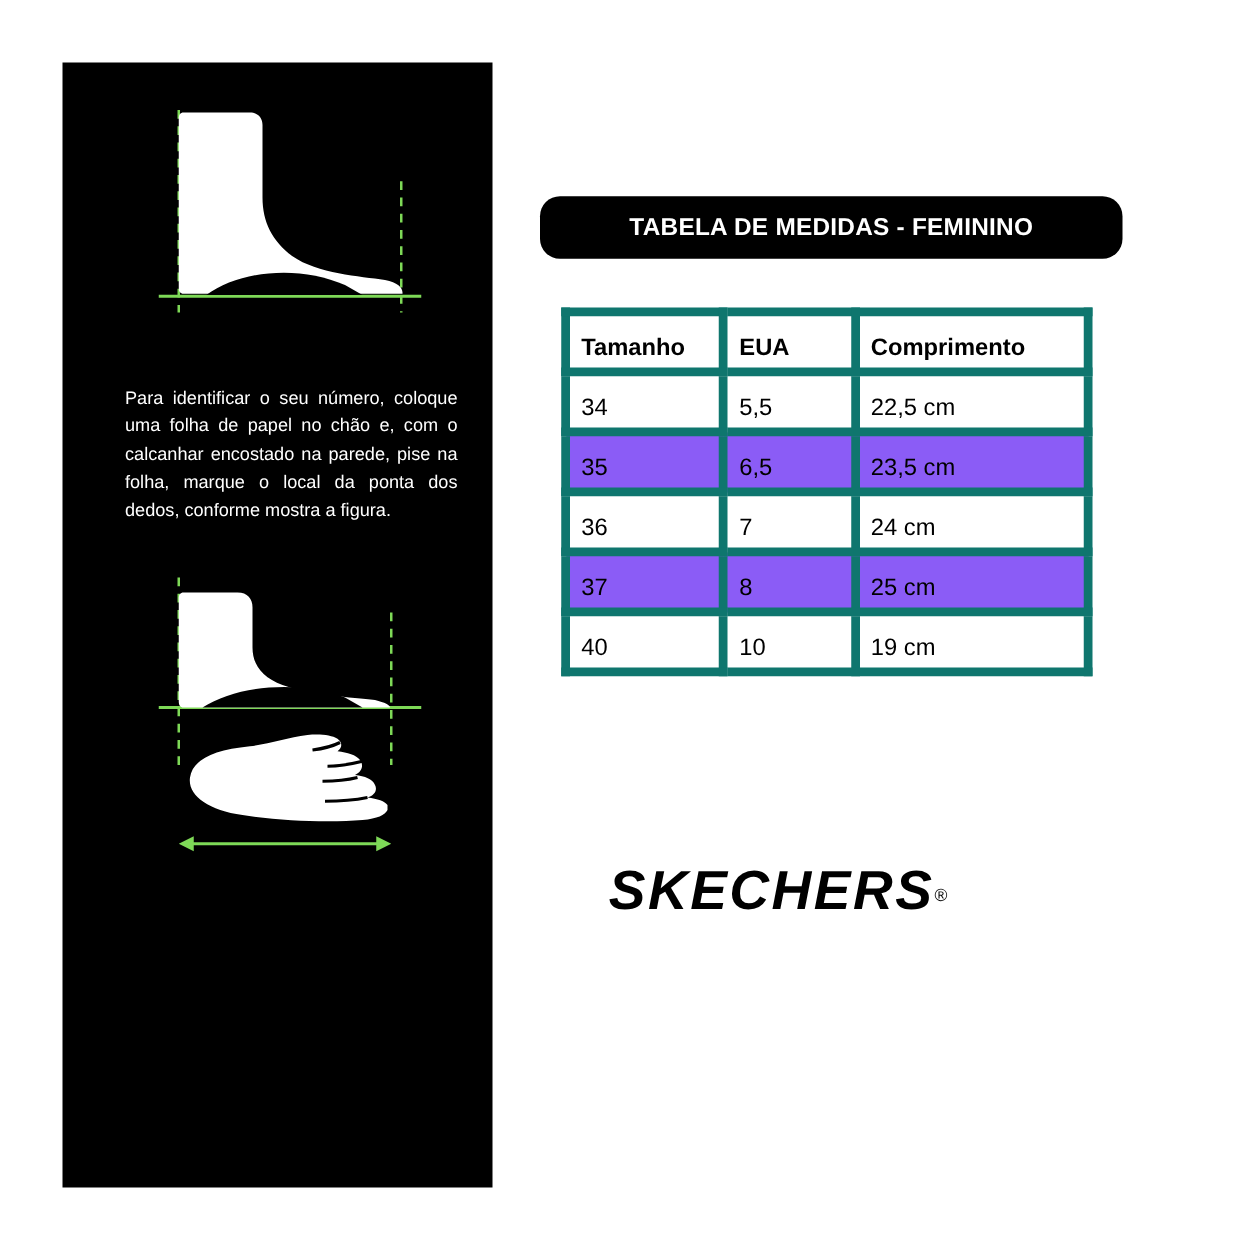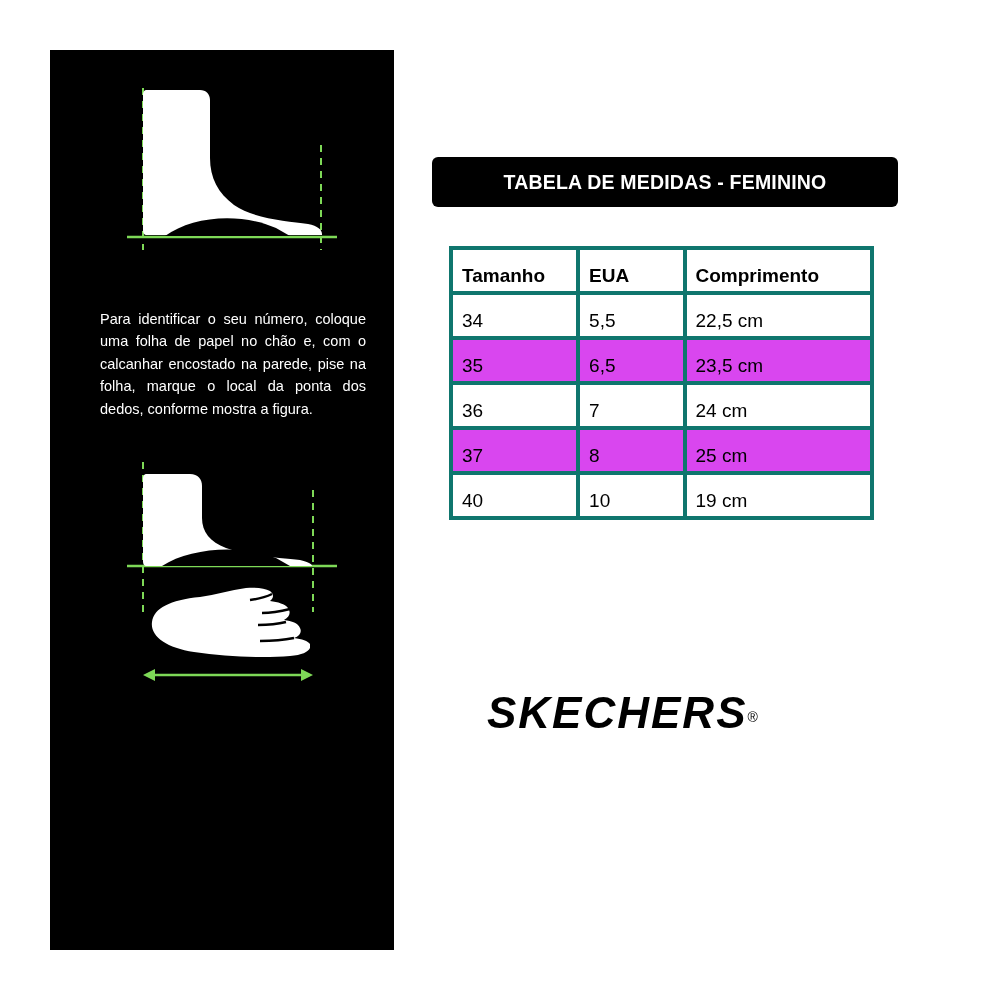--- a/index.html
+++ b/index.html
@@ -43,55 +43,55 @@
   }
 
   
   .title-pill {
     position: absolute;
     left: 432px;
     top: 157px;
     width: 466px;
     height: 50px;
     background: #000000;
-    border-radius: 6px;
+    border-radius: 16px;
     color: #ffffff;
     font-size: 19.5px;
     font-weight: bold;
     display: flex;
     align-items: center;
     justify-content: center;
     letter-spacing: 0.2px;
   }
 
   table.size-table {
     position: absolute;
     left: 449px;
     top: 246px;
     width: 425px;
     border-collapse: collapse;
     background: #ffffff;
     font-size: 19px;
   }
   table.size-table th,
   table.size-table td {
-    border: 4px solid #0f766e;
+    border: 7px solid #0f766e;
     padding: 15px 0 4px 9px;
     text-align: left;
     font-weight: normal;
     height: 30px;
     box-sizing: border-box;
     font-family: "Liberation Sans", sans-serif;
   }
   table.size-table th {
     font-weight: bold;
     background: #ffffff;
   }
   table.size-table tr.alt td {
-    background: #d946ef;
+    background: #8b5cf6;
   }
   table.size-table col.c1 { width: 128px; }
   table.size-table col.c2 { width: 108px; }
   table.size-table col.c3 { width: 189px; }
 
   .brand {
     position: absolute;
     left: 487px;
     top: 688px;
     width: 330px;

